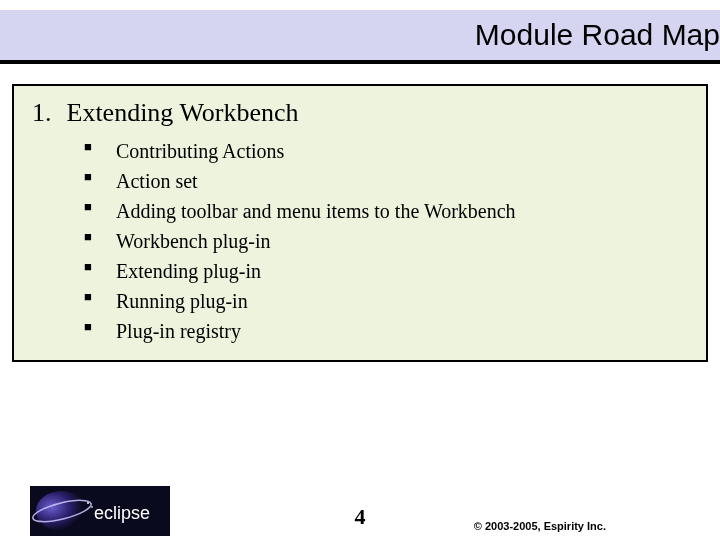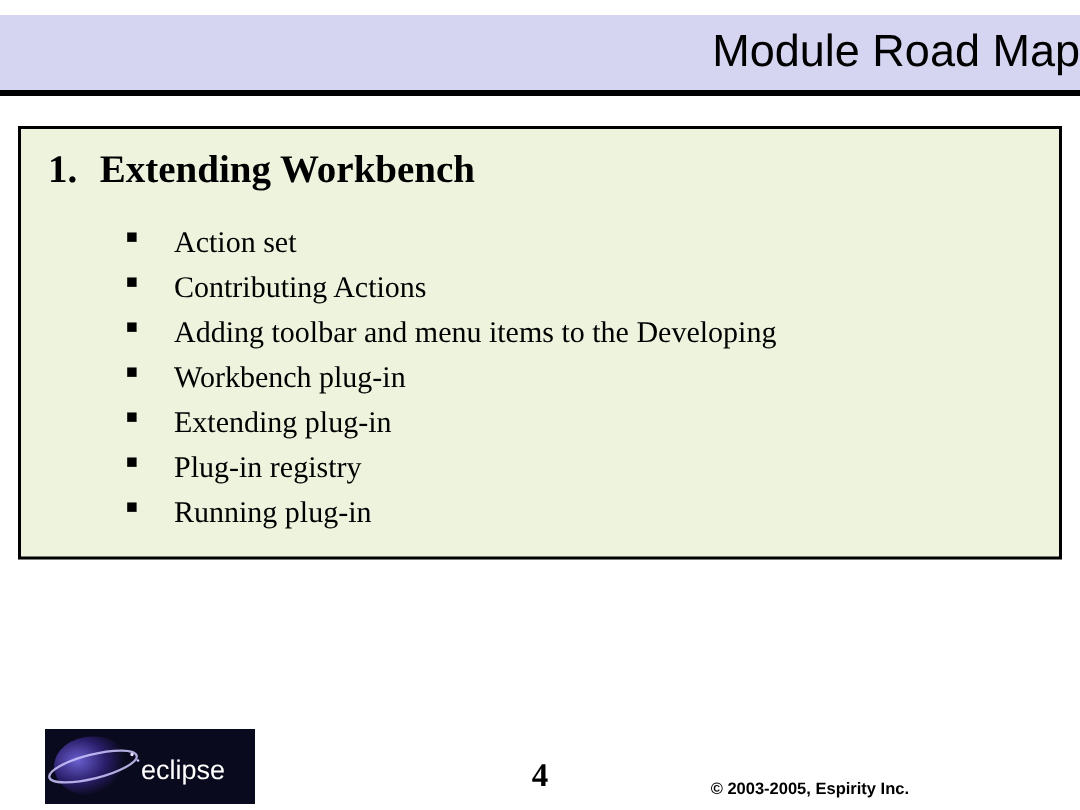--- a/index.html
+++ b/index.html
@@ -23,23 +23,23 @@
   }
 
   .content-box {
     margin: 20px 12px 0 12px;
     border: 2px solid #000;
     background: #eef3de;
     padding: 12px 18px 14px 18px;
   }
   .section-heading {
     font-family: 'Times New Roman', Times, serif;
-    font-weight: 700;
+    font-weight: 400;
     font-size: 26px;
-    margin-bottom: 19px;
+    margin-bottom: 8px;
   }
   .section-number { display: inline-block; width: 28px; }
   .bullets {
     list-style: none;
     padding-left: 52px;
   }
   .bullets li {
     font-family: 'Times New Roman', Times, serif;
     font-size: 20px;
     line-height: 1.5;
@@ -97,27 +97,27 @@
   <div class="title-band">
     <h1>Module Road Map</h1>
   </div>
 
   <div class="content-box">
     <div class="section-heading">
       <span class="section-number">1.</span>
       <span>Extending Workbench</span>
     </div>
     <ul class="bullets">
+      <li>Contributing Actions</li>
       <li>Action set</li>
-      <li>Contributing Actions</li>
-      <li>Adding toolbar and menu items to the Developing</li>
+      <li>Adding toolbar and menu items to the Workbench</li>
       <li>Workbench plug-in</li>
       <li>Extending plug-in</li>
+      <li>Running plug-in</li>
       <li>Plug-in registry</li>
-      <li>Running plug-in</li>
     </ul>
   </div>
 
   <div class="footer">
     <svg class="logo" viewBox="0 0 140 50">
       <rect x="0" y="0" width="140" height="50" fill="#0a0a1e"></rect>
       <radialGradient id="g1" cx="30%" cy="40%" r="60%">
         <stop offset="0%" stop-color="#6a5fcf"></stop>
         <stop offset="60%" stop-color="#2a1e6a"></stop>
         <stop offset="100%" stop-color="#0a0a1e"></stop>

